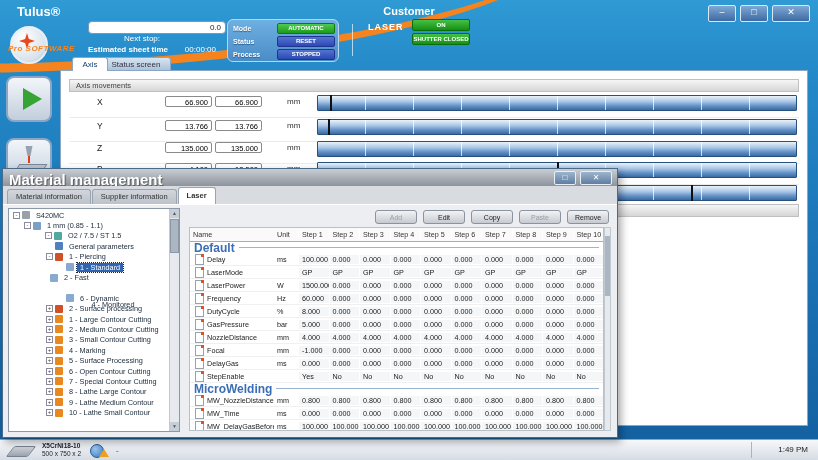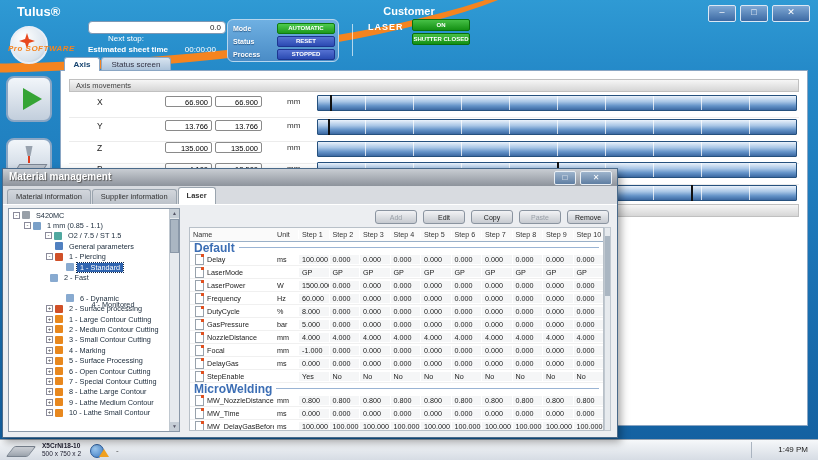--- a/index.html
+++ b/index.html
@@ -41,21 +41,21 @@
   .play-tri{position:absolute;left:15px;top:10px;width:0;height:0;
     border-left:19px solid #35a435;border-top:11px solid transparent;border-bottom:11px solid transparent;}
   .nozzle{position:absolute;left:16px;top:6px;width:10px;height:10px;background:#98a2ae;
     clip-path:polygon(15% 0,85% 0,65% 100%,35% 100%);}
   .beam{position:absolute;left:20px;top:16px;width:2px;height:7px;background:#e03c1e;}
   .plate{position:absolute;left:8px;top:24px;width:26px;height:9px;background:#bac2cc;
     border:1px solid #7c8694;transform:skewX(-32deg);}
   
   .main-tab{position:absolute;top:57px;height:14px;border-radius:3px 3px 0 0;font-size:8px;
     text-align:center;line-height:14px;border:1px solid #8aa6c4;border-bottom:none;box-sizing:border-box;}
-  .main-tab.active{background:#fff;color:#16436f;font-weight:bold;z-index:3;}
+  .main-tab.active{background:#fff;color:#16436f;font-weight:normal;z-index:3;margin-left:8px;}
   .main-tab.inactive{background:linear-gradient(180deg,#d8e4f0,#a8c0d8);color:#334;}
   .main-panel{position:absolute;left:60px;top:70px;width:748px;height:356px;background:#fff;
     border:1px solid #8aa6c4;box-sizing:border-box;z-index:2;}
   .group-bar{position:absolute;left:8px;right:8px;height:13px;
     background:linear-gradient(180deg,#f6f6f6,#d6d6d6);border:1px solid #c0c0c0;
     font-size:7.5px;color:#444;line-height:12px;padding-left:6px;box-sizing:border-box;}
   .ax-row{position:absolute;left:8px;right:8px;height:22px;border-bottom:1px solid #ececec;}
   .ax-name{position:absolute;left:28px;top:2px;font-size:8.5px;color:#222;}
   .ax-box{position:absolute;top:1px;width:47px;height:11px;background:#fff;border:1px solid #8a8a8a;
     border-radius:2px;font-size:7.5px;text-align:right;line-height:11px;padding-right:3px;box-sizing:border-box;}
@@ -63,21 +63,21 @@
   .ax-bar{position:absolute;left:248px;right:2px;top:0;height:14px;border:1px solid #26517e;border-radius:1px;
     background:linear-gradient(180deg,#eaf2fb 0%,#a9c6e6 40%,#6493c8 70%,#3c69a2 100%);}
   .ax-ticks{position:absolute;inset:0;
     background:repeating-linear-gradient(90deg,transparent 0 47px,rgba(255,255,255,.75) 47px 48px);}
   .ax-marker{position:absolute;top:-1px;bottom:-1px;width:2px;background:#101010;}
   
   .dialog{position:absolute;left:2px;top:168px;width:616px;height:270px;background:#eceef1;
     border:1px solid #4a6a8a;box-shadow:3px 4px 8px rgba(0,0,0,.35);z-index:10;box-sizing:border-box;}
   .dlg-title{position:absolute;left:0;right:0;top:0;height:17px;
     background:linear-gradient(180deg,#c9cdd3,#8d939c);border-bottom:1px solid #6a7480;}
-  .dlg-title-text{position:absolute;left:6px;top:2px;color:#fff;font-size:10px;font-weight:bold;text-shadow:1px 1px 1px #555;}
+  .dlg-title-text{position:absolute;left:6px;top:2px;color:#fff;font-size:15px;font-weight:bold;text-shadow:1px 1px 1px #555;}
   .dlg-winbtns{position:absolute;right:5px;top:2px;display:flex;gap:4px;}
   .dlg-winbtn{width:20px;height:12px;background:linear-gradient(180deg,#9db4cc,#5f7ea2);
     border:1px solid #e8eef4;border-radius:2px;color:#fff;font-size:8px;line-height:11px;text-align:center;}
   .dlg-winbtn.wide{width:30px;}
   .dlg-tabs{position:absolute;left:0;right:0;top:17px;height:18px;background:#d8dbe0;border-bottom:1px solid #fff;display:flex;align-items:flex-end;padding-left:4px;}
   .dlg-tab{height:14px;padding:0 8px;font-size:7.5px;line-height:14px;border:1px solid #9aa4ae;border-bottom:none;
     border-radius:3px 3px 0 0;background:linear-gradient(180deg,#d2d6dc,#bcc2ca);color:#333;margin-right:1px;}
   .dlg-tab.active{background:#fff;font-weight:bold;height:16px;line-height:16px;}
   .tree-panel{position:absolute;left:5px;top:39px;width:172px;bottom:5px;background:#fff;border:1px solid #8a98a8;box-sizing:border-box;}
   .tree-scroll{position:absolute;right:0;top:0;bottom:0;width:9px;background:#e6eaee;border-left:1px solid #c0c8d0;}
@@ -140,21 +140,21 @@
       <div class="winbtn">–</div>
       <div class="winbtn">□</div>
       <div class="winbtn wide">✕</div>
     </div>
 
   <div class="logo-circle"></div>
   <div class="logo-star"></div>
   <div class="logo-text">Pro SOFTWARE</div>
 
   <div class="top-input">0.0</div>
-  <div class="top-label" style="left:72px;top:34px;padding-left:36px;">Next stop:</div>
+  <div class="top-label" style="left:88px;top:34px;padding-left:36px;">Next stop:</div>
   <div class="top-label" style="left:88px;top:45px;font-weight:bold;">Estimated sheet time</div>
   <div class="top-label" style="left:180px;top:45px;width:36px;text-align:right;">00:00:00</div>
 
   <div class="status-panel" id="status-panel">
       <div class="status-row">
         <span class="status-label">Mode</span>
         <span class="badge badge-green">AUTOMATIC</span>
       </div>
       <div class="status-row">
         <span class="status-label">Status</span>

